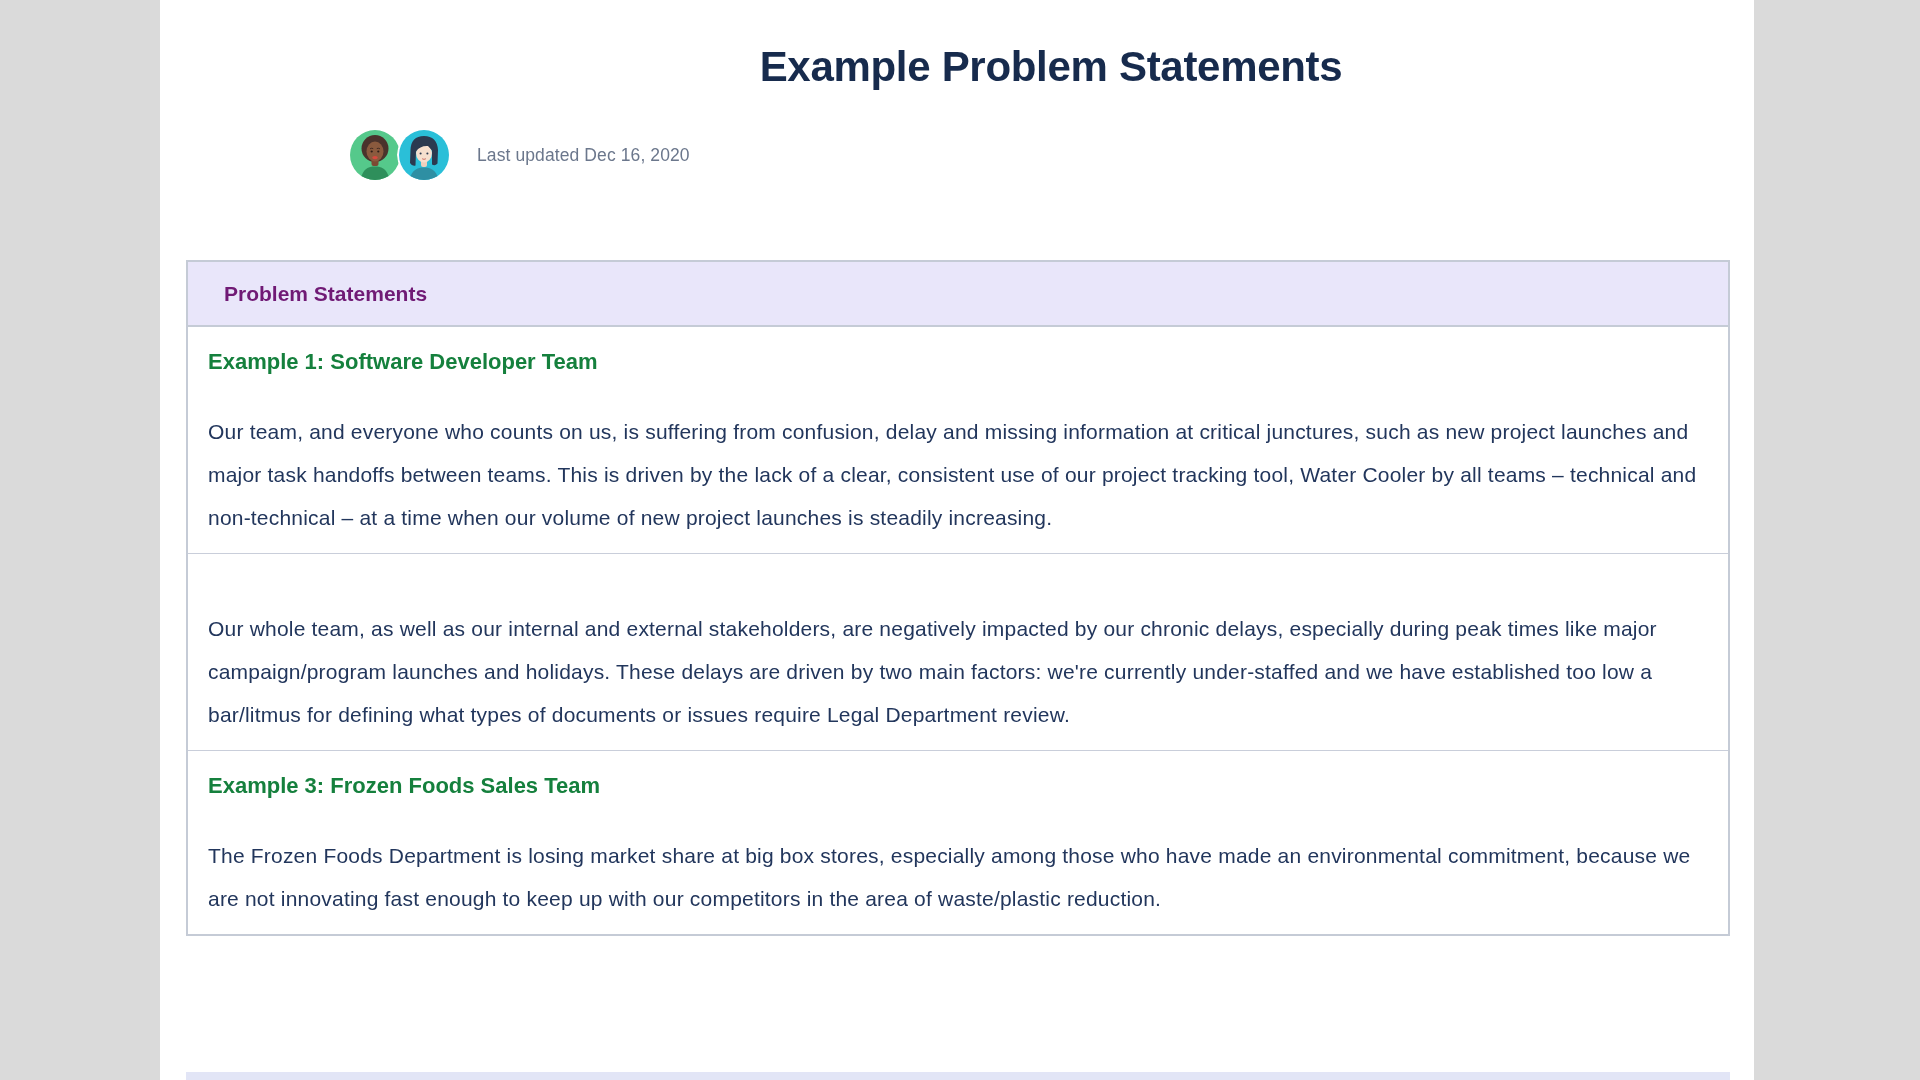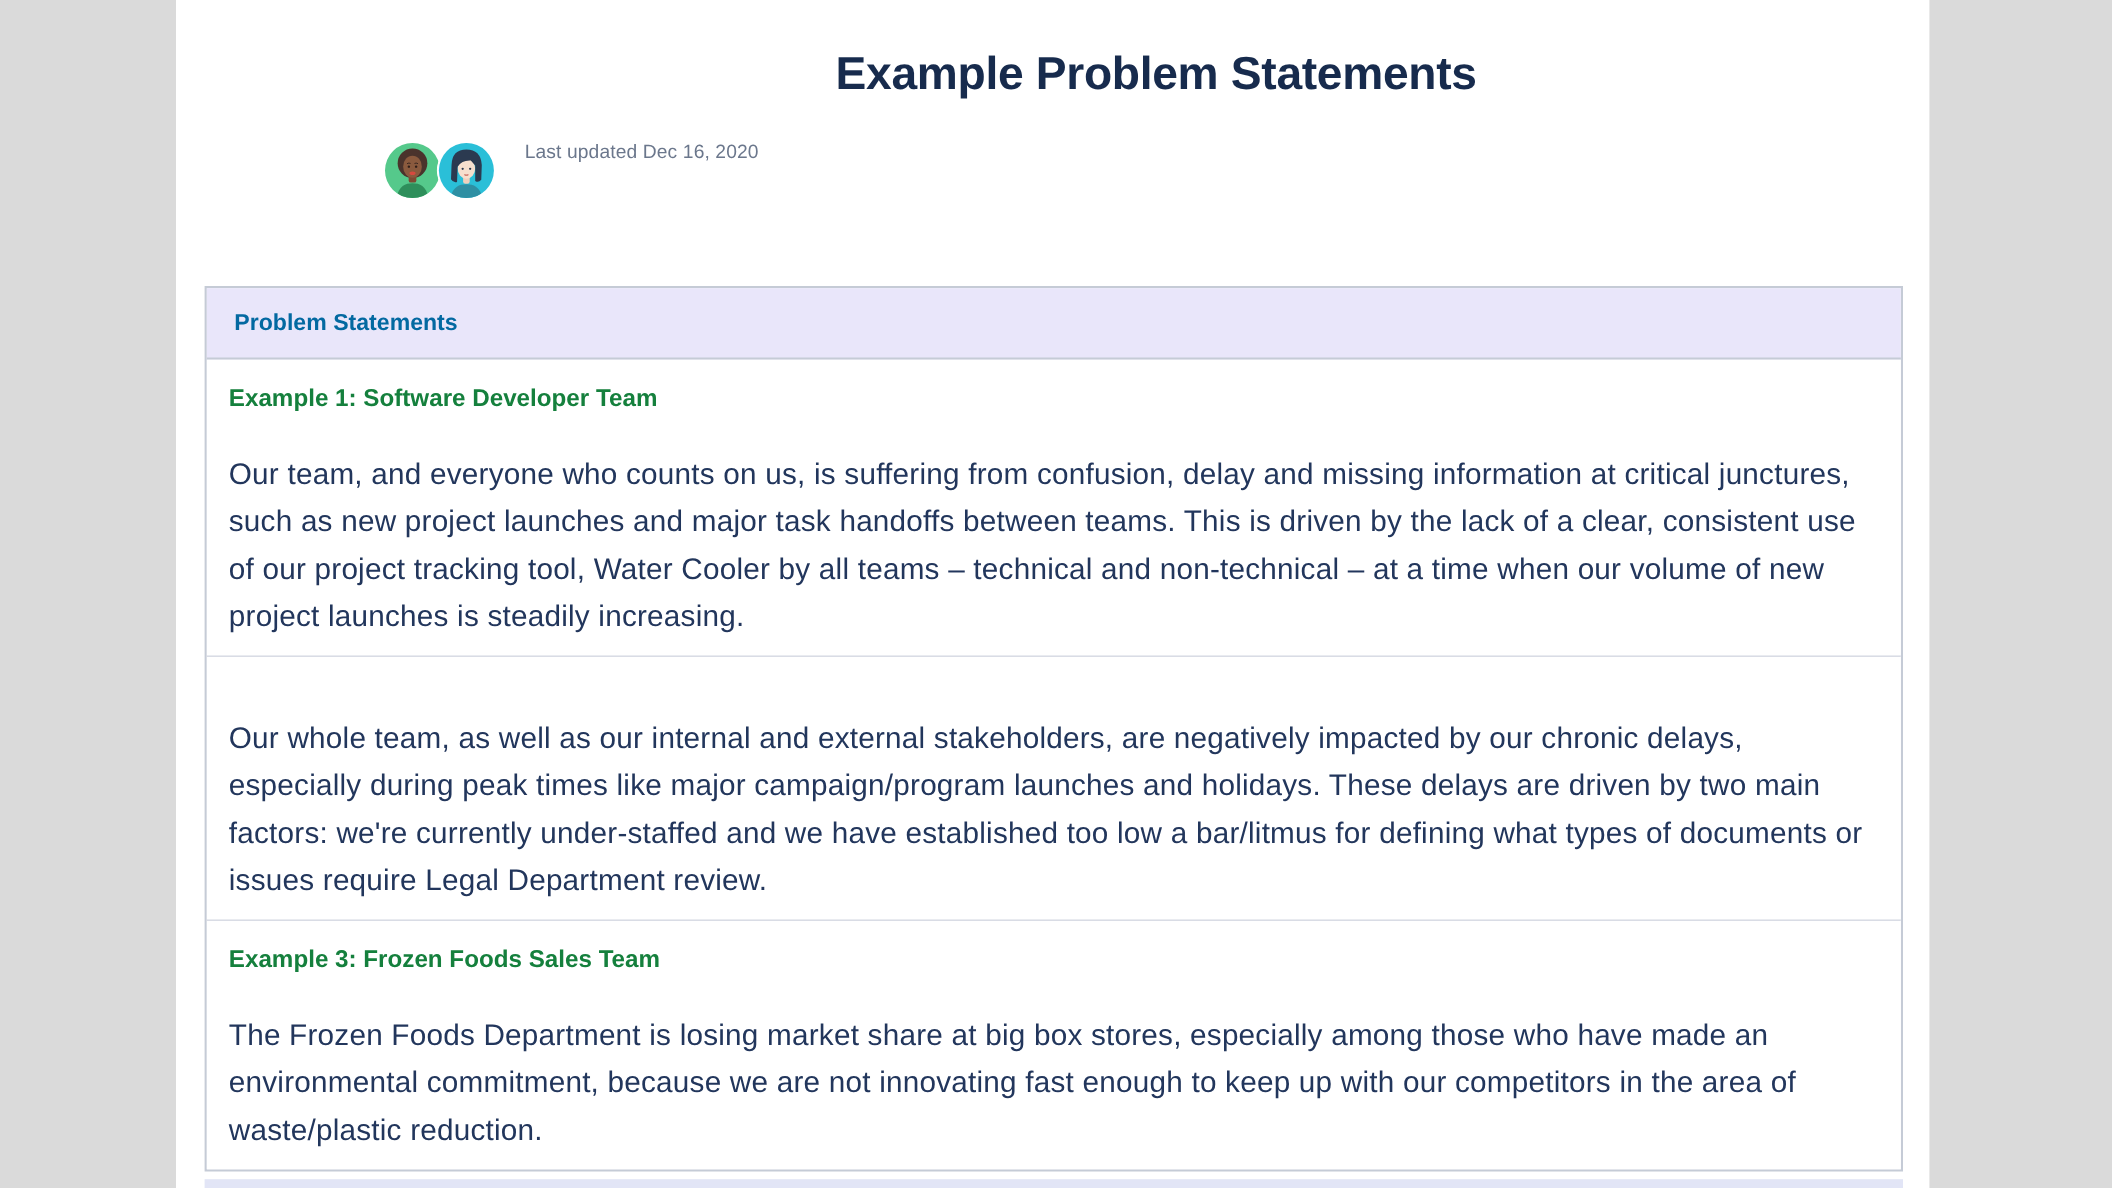--- a/index.html
+++ b/index.html
@@ -23,21 +23,21 @@
     margin: 42px 0 0 188px;
     font-size: 42px;
     line-height: 50px;
     font-weight: 600;
     letter-spacing: -0.3px;
     color: #172B4D;
     text-align: center;
   }
   .byline {
     display: flex;
-    align-items: flex-start;
+    align-items: center;
     margin: 36px 0 0 188px;
     height: 54px;
   }
   .avatar-group { display: flex; align-items: center; }
   .avatar {
     width: 54px;
     height: 54px;
     border-radius: 50%;
     display: block;
     cursor: pointer;
@@ -52,40 +52,40 @@
   .statements-table {
     margin: 78px 24px 0 26px;
     border: 2px solid #C5CBD6;
     box-sizing: border-box;
   }
   .table-header {
     background: #E9E6FA;
     height: 63px;
     display: flex;
     align-items: center;
-    padding: 0 25px;
+    padding: 0 36px;
     font-size: 21px;
     font-weight: bold;
-    color: #0369a1;
+    color: #701a75;
     border-bottom: 2px solid #C5CBD6;
   }
   .table-row {
     padding: 20px 20px 14px 20px;
     background: #FFFFFF;
   }
   .table-row + .table-row { border-top: 1.5px solid #C9CEDA; }
   .row-heading {
     font-size: 22px;
     font-weight: bold;
     line-height: 30px;
     color: #15803d;
   }
   .row-body {
     margin: 33px 0 0 0;
-    font-size: 27px;
+    font-size: 21px;
     line-height: 43px;
     letter-spacing: 0.2px;
     color: #22365C;
   }
   .bottom-strip {
     position: absolute;
     left: 26px;
     right: 24px;
     bottom: 0;
     height: 8px;

